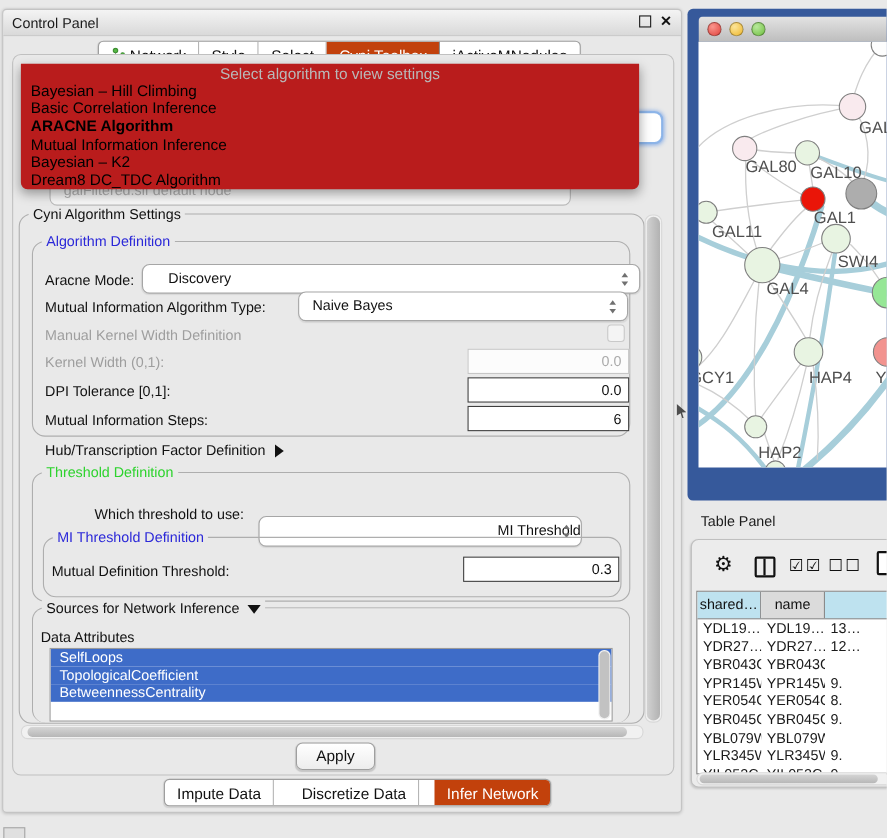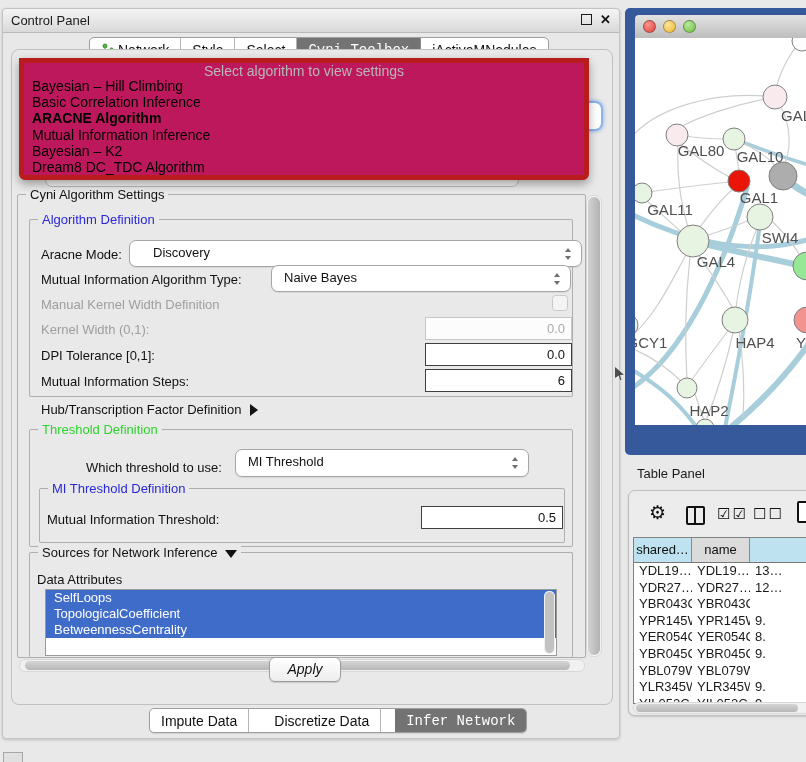--- a/index.html
+++ b/index.html
@@ -8,26 +8,26 @@
   #cp{position:absolute;left:2px;top:8px;width:616px;height:729px;background:#E8E8E8;border:1px solid #C4C4C4;border-radius:4px;box-shadow:0 1px 3px rgba(0,0,0,.18);}
   .cp-titlebar{position:absolute;left:0;top:0;right:0;height:23px;background:linear-gradient(#F4F4F4,#D9D9D9);border-bottom:1px solid #B9B9B9;border-radius:4px 4px 0 0;text-align:center;}
   .cp-title{position:absolute;left:8px;top:4px;font-size:13px;color:#1A1A1A;}
   .cp-btns{position:absolute;right:8px;top:4px;display:flex;align-items:center;gap:8px;}
   .float-btn{width:9px;height:9px;border:1.5px solid #1A1A1A;background:transparent;}
   .close-btn{font-size:13px;font-weight:bold;color:#111;line-height:13px;}
   
   .segbar{position:absolute;display:inline-flex;background:#FFF;border:1px solid #9E9E9E;border-radius:5px;overflow:hidden;height:23px;box-shadow:0 1px 1px rgba(0,0,0,.1);}
   .seg-tab{display:flex;align-items:center;gap:4px;padding:0 11px;font-size:14px;color:#111;border-right:1px solid #B5B5B5;white-space:nowrap;}
   .seg-tab:last-child{border-right:none;}
-  .seg-tab.sel{background:#737373;color:#FFF;border-right-color:#8D8D8D;font-family:Liberation Mono, monospace;}
+  .seg-tab.sel{background:#c2410c;color:#FFF;border-right-color:#8D8D8D;}
   .net-ico{display:inline-flex;width:13px;height:13px;}
   
   #cp-body{position:absolute;left:8px;top:40px;width:600px;height:654px;background:#E9E9E9;border:1px solid #C0C0C0;border-radius:8px;}
   
-  .grp{position:absolute;border:1px solid #AEAEAE;border-radius:2px;}
+  .grp{position:absolute;border:1px solid #AEAEAE;border-radius:12px;}
   .grp .leg{position:absolute;top:-8px;left:8px;background:#E9E9E9;padding:0 4px;font-size:13px;color:#111;white-space:nowrap;}
   .leg.blue{color:#2B28D8;}
   .leg.green{color:#2ED32E;}
   .flbl{position:absolute;font-size:13px;font-weight:normal;color:#111;white-space:nowrap;}
   .flbl.dis{color:#9E9E9E;}
   .plainlbl{position:absolute;font-size:13px;color:#111;white-space:nowrap;}
   .combo{position:absolute;background:#FFF;border:1px solid #A6A6A6;border-radius:7px;font-size:13px;color:#111;line-height:23px;padding-left:12px;box-shadow:0 1px 1px rgba(0,0,0,.08);}
   .spin{position:absolute;right:9px;top:50%;transform:translateY(-50%);width:7px;height:12px;}
   .spin::before{content:"";position:absolute;top:0;left:0;border-left:3.5px solid transparent;border-right:3.5px solid transparent;border-bottom:4.5px solid #707070;}
   .spin::after{content:"";position:absolute;bottom:0;left:0;border-left:3.5px solid transparent;border-right:3.5px solid transparent;border-top:4.5px solid #707070;}
@@ -39,21 +39,21 @@
   .attr-list{position:absolute;background:#FFF;border:1px solid #9A9A9A;overflow:hidden;}
   .attr-item{background:#3E6CC8;color:#FFF;font-size:13px;height:16px;line-height:16px;padding-left:8px;}
   .list-vsb{position:absolute;right:1px;top:1px;bottom:1px;width:11px;background:#F1F1F1;border-radius:5px;}
   .list-vsb .thumb{position:absolute;left:1px;right:1px;top:1px;bottom:1px;background:#C2C2C2;border-radius:5px;}
   .vsb{position:absolute;background:#F1F1F1;border:1px solid #D8D8D8;border-radius:7px;}
   .vsb .thumb{position:absolute;left:1px;right:1px;top:1px;bottom:1px;background:linear-gradient(90deg,#D2D2D2,#B2B2B2);border-radius:6px;}
   .hsb{position:absolute;background:#F1F1F1;border:1px solid #D8D8D8;border-radius:6px;}
   .hsb .thumb{position:absolute;top:1px;bottom:1px;background:linear-gradient(#D5D5D5,#B7B7B7);border-radius:5px;}
   .btn{position:absolute;background:linear-gradient(#FFFFFF,#EDEDED);border:1px solid #9F9F9F;border-radius:6px;font-size:14px;color:#111;text-align:center;line-height:22px;box-shadow:0 1px 1px rgba(0,0,0,.15);}
   
-  #dd{position:absolute;left:16px;top:49px;width:560px;height:112px;background:#be185d;border:5px solid #b91c1c;border-radius:0 0 6px 6px;box-shadow:0 4px 10px rgba(0,0,0,.35);z-index:20;}
+  #dd{position:absolute;left:16px;top:49px;width:560px;height:112px;background:#b91c1c;border:1px solid #b91c1c;border-radius:0 0 6px 6px;box-shadow:0 4px 10px rgba(0,0,0,.35);z-index:20;}
   #dd .prompt{height:14px;line-height:14px;text-align:center;font-size:14px;color:#B9B9B9;margin-top:1px;}
   #dd .item{height:16.2px;line-height:16.2px;font-size:14px;color:#000;padding-left:8px;white-space:nowrap;}
   #dd .item.b{font-weight:bold;}
   #focus-remnant{position:absolute;left:568px;top:92px;width:30px;height:26px;background:#FFF;border:2px solid #8CB4E8;border-left:none;border-radius:0 8px 8px 0;box-shadow:0 0 4px #7FA8E6;z-index:4;}
   #bg-combo{position:absolute;left:42px;top:150px;width:460px;height:26px;background:#F5F5F5;border:1px solid #BABABA;border-radius:7px;font-size:13px;color:#B2B2B2;line-height:26px;padding-left:12px;z-index:3;}
   
   #netf{position:absolute;left:625px;top:8px;width:190px;height:447px;background:#36599B;border-radius:5px 0 0 5px;}
   #net-titlebar{position:absolute;left:10px;top:7px;width:180px;height:23px;background:linear-gradient(#E3E3E3,#BDBDBD);border-bottom:1px solid #8F8F8F;border-radius:4px 0 0 0;display:flex;align-items:center;padding-left:8px;gap:7px;}
   .tl{width:13px;height:13px;border-radius:50%;border:1px solid rgba(0,0,0,.3);box-sizing:border-box;}
   .tl.red{background:radial-gradient(circle at 35% 30%,#FA968E,#E1423C);}
@@ -157,48 +157,48 @@
     <div class="tfield" style="left:422px;top:334px;width:133px;height:21px;">0.0</div>
     <span class="flbl" style="left:38px;top:365px;">Mutual Information Steps:</span>
     <div class="tfield" style="left:422px;top:360px;width:133px;height:21px;">6</div>
 
     <span class="plainlbl" style="left:38px;top:393px;text-align:center;"><span>Hub/Transcription Factor Definition</span><span class="arr-r"></span></span>
 
     <div class="grp" style="left:26px;top:420px;width:542px;height:116px;">
       <span class="leg green">Threshold Definition</span>
     </div>
     <span class="flbl" style="left:83px;top:451px;">Which threshold to use:</span>
-    <div class="combo" style="left:232px;top:440px;width:280px;height:26px;">
+    <div class="combo" style="left:232px;top:460px;width:280px;height:26px;text-align:right;">
       <span>MI Threshold</span><span class="spin"></span>
     </div>
     <div class="grp" style="left:36px;top:479px;width:524px;height:53px;">
       <span class="leg blue">MI Threshold Definition</span>
     </div>
-    <span class="flbl" style="left:44px;top:503px;">Mutual Information Threshold:</span>
-    <div class="tfield" style="left:418px;top:497px;width:128px;height:21px;">0.5</div>
+    <span class="flbl" style="left:44px;top:503px;">Mutual Definition Threshold:</span>
+    <div class="tfield" style="left:418px;top:497px;width:128px;height:21px;">0.3</div>
 
     <div class="grp" style="left:26px;top:543px;width:542px;height:104px;border-bottom:none;">
       <span class="leg"><span>Sources for Network Inference</span><span class="arr-d"></span></span>
     </div>
     <span class="flbl" style="left:34px;top:563px;">Data Attributes</span>
     <div class="attr-list" style="left:42px;top:580px;width:510px;height:65px;" id="attr-list">
 
     <div class="attr-item">SelfLoops</div>
         <div class="attr-item">TopologicalCoefficient</div>
         <div class="attr-item">BetweennessCentrality</div>
         <div class="list-vsb">
           <span class="thumb"></span>
         </div>
       </div>
 
     <div class="hsb" style="left:16px;top:650px;width:564px;height:11px;">
         <span class="thumb" style="left:5px;width:545px;"></span>
       </div>
 
-    <div class="btn" style="left:266px;top:648px;width:70px;height:23px;font-style:italic;">Apply</div>
+    <div class="btn" style="left:266px;top:666px;width:70px;height:23px;">Apply</div>
 
     <div class="segbar" id="bottom-tabs" style="left:146px;top:699px;gap:14px;">
         <div class="seg-tab">
           <span>Impute Data</span>
         </div>
         <div class="seg-tab">
           <span>Discretize Data</span>
         </div>
         <div class="seg-tab sel">
           <span>Infer Network</span>

